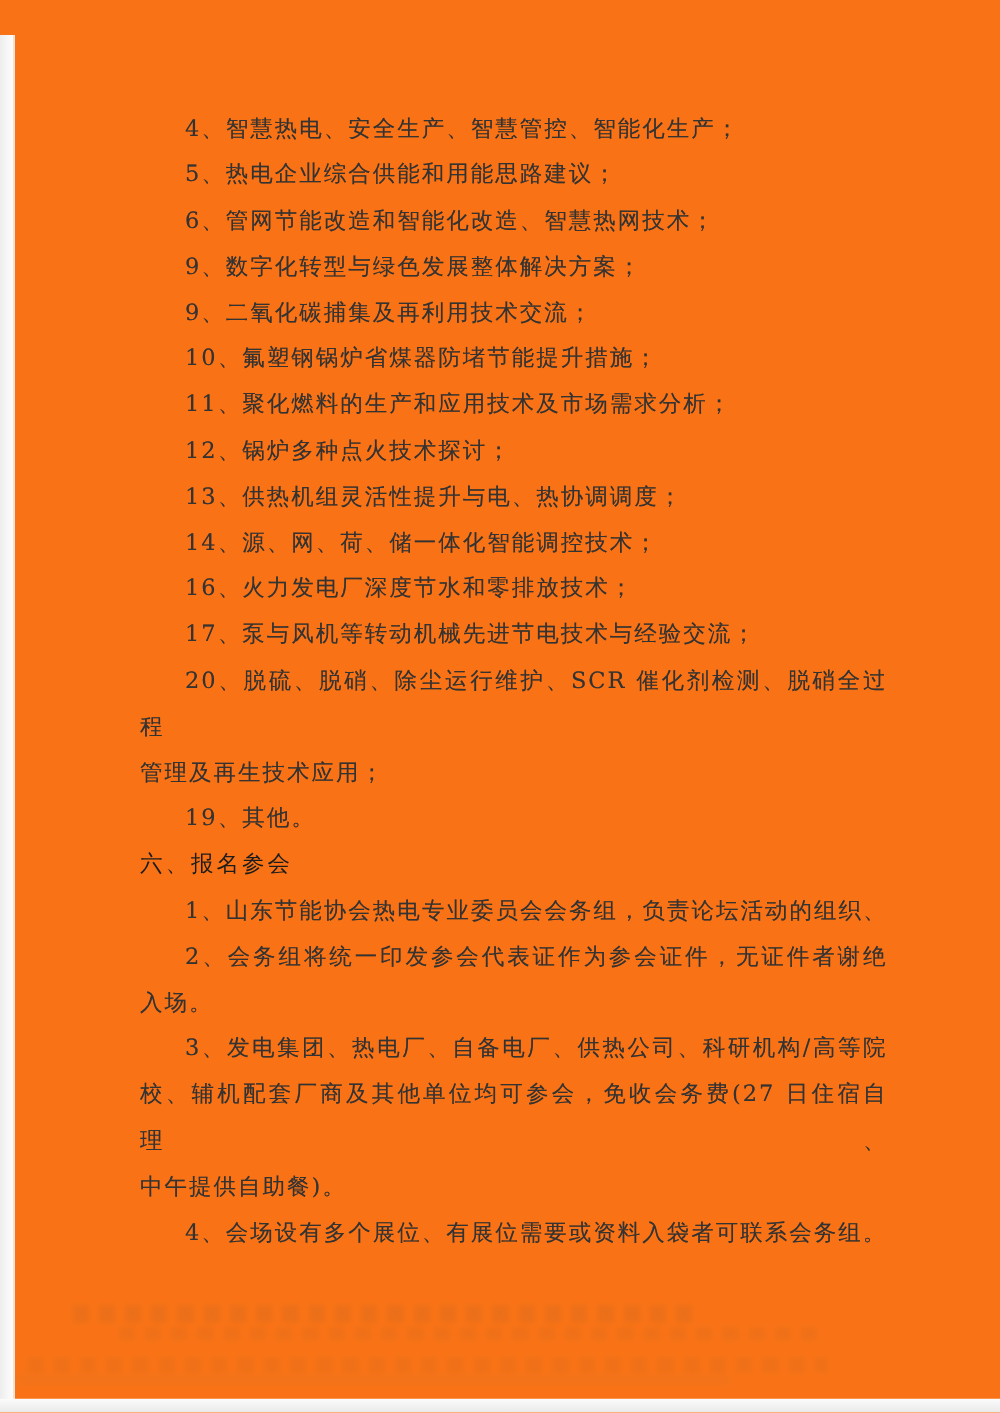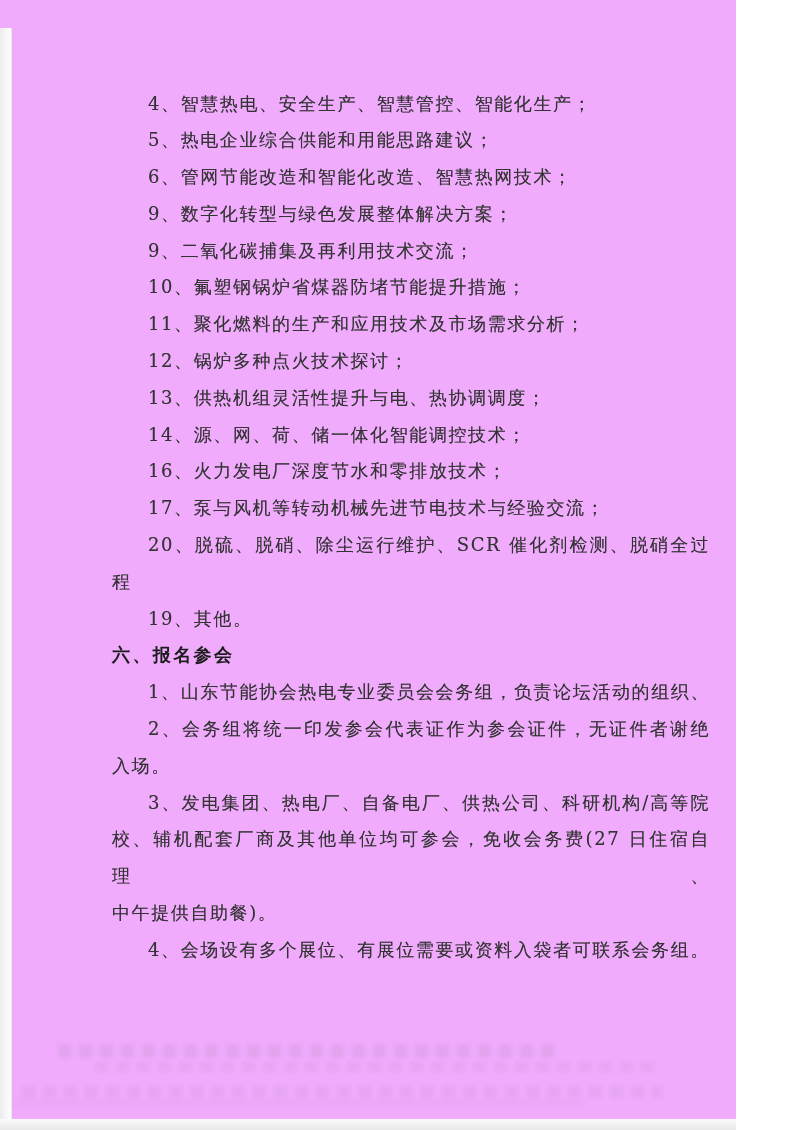--- a/index.html
+++ b/index.html
@@ -1,22 +1,22 @@
 <!DOCTYPE html>
 <html><head>
 <meta charset="utf-8">
 <style>
   html,body { margin:0; padding:0; }
   body { background:#ffffff; }
 
   .page {
     position: relative;
-    width: 736px;
+    width: 800px;
     height: 1130px;
-    background: #f0abfc;
+    background: #f97316;
     overflow: hidden;
     font-family: "DejaVu Serif", "Liberation Serif", serif;
   }
 
   
   .scan-edge-left {
     position: absolute;
     left: 0; top: 28px; bottom: 8px;
     width: 11px;
     background: linear-gradient(90deg, #ededed 0%, #f7f7f7 55%, #fdfdfd 100%);
@@ -55,21 +55,21 @@
     text-shadow: 0 0 0.5px rgba(40,40,40,0.45);
   }
   .indent { text-indent: 36px; }
   .just {
     white-space: normal;
     text-align: justify;
     text-align-last: justify;
   }
   .heading {
     font-family: "DejaVu Sans", "Liberation Sans", sans-serif;
-    font-weight: 700;
+    font-weight: 400;
     color: #1c1c1c;
     letter-spacing: 2.4px;
     text-shadow: none;
   }
 </style>
 </head>
 <body>
 
 <div class="page">
   <div class="scan-edge-left"></div>
@@ -86,20 +86,21 @@
       <div class="line indent">9、数字化转型与绿色发展整体解决方案；</div>
       <div class="line indent">9、二氧化碳捕集及再利用技术交流；</div>
       <div class="line indent">10、氟塑钢锅炉省煤器防堵节能提升措施；</div>
       <div class="line indent">11、聚化燃料的生产和应用技术及市场需求分析；</div>
       <div class="line indent">12、锅炉多种点火技术探讨；</div>
       <div class="line indent">13、供热机组灵活性提升与电、热协调调度；</div>
       <div class="line indent">14、源、网、荷、储一体化智能调控技术；</div>
       <div class="line indent">16、火力发电厂深度节水和零排放技术；</div>
       <div class="line indent">17、泵与风机等转动机械先进节电技术与经验交流；</div>
       <div class="line indent just">20、脱硫、脱硝、除尘运行维护、SCR 催化剂检测、脱硝全过程</div>
+      <div class="line">管理及再生技术应用；</div>
       <div class="line indent">19、其他。</div>
       <div class="line heading">六、报名参会</div>
       <div class="line indent just">1、山东节能协会热电专业委员会会务组，负责论坛活动的组织、</div>
       <div class="line indent just">2、会务组将统一印发参会代表证作为参会证件，无证件者谢绝</div>
       <div class="line">入场。</div>
       <div class="line indent just">3、发电集团、热电厂、自备电厂、供热公司、科研机构/高等院</div>
       <div class="line just">校、辅机配套厂商及其他单位均可参会，免收会务费(27 日住宿自理、</div>
       <div class="line">中午提供自助餐)。</div>
       <div class="line indent">4、会场设有多个展位、有展位需要或资料入袋者可联系会务组。</div>
     </div>

